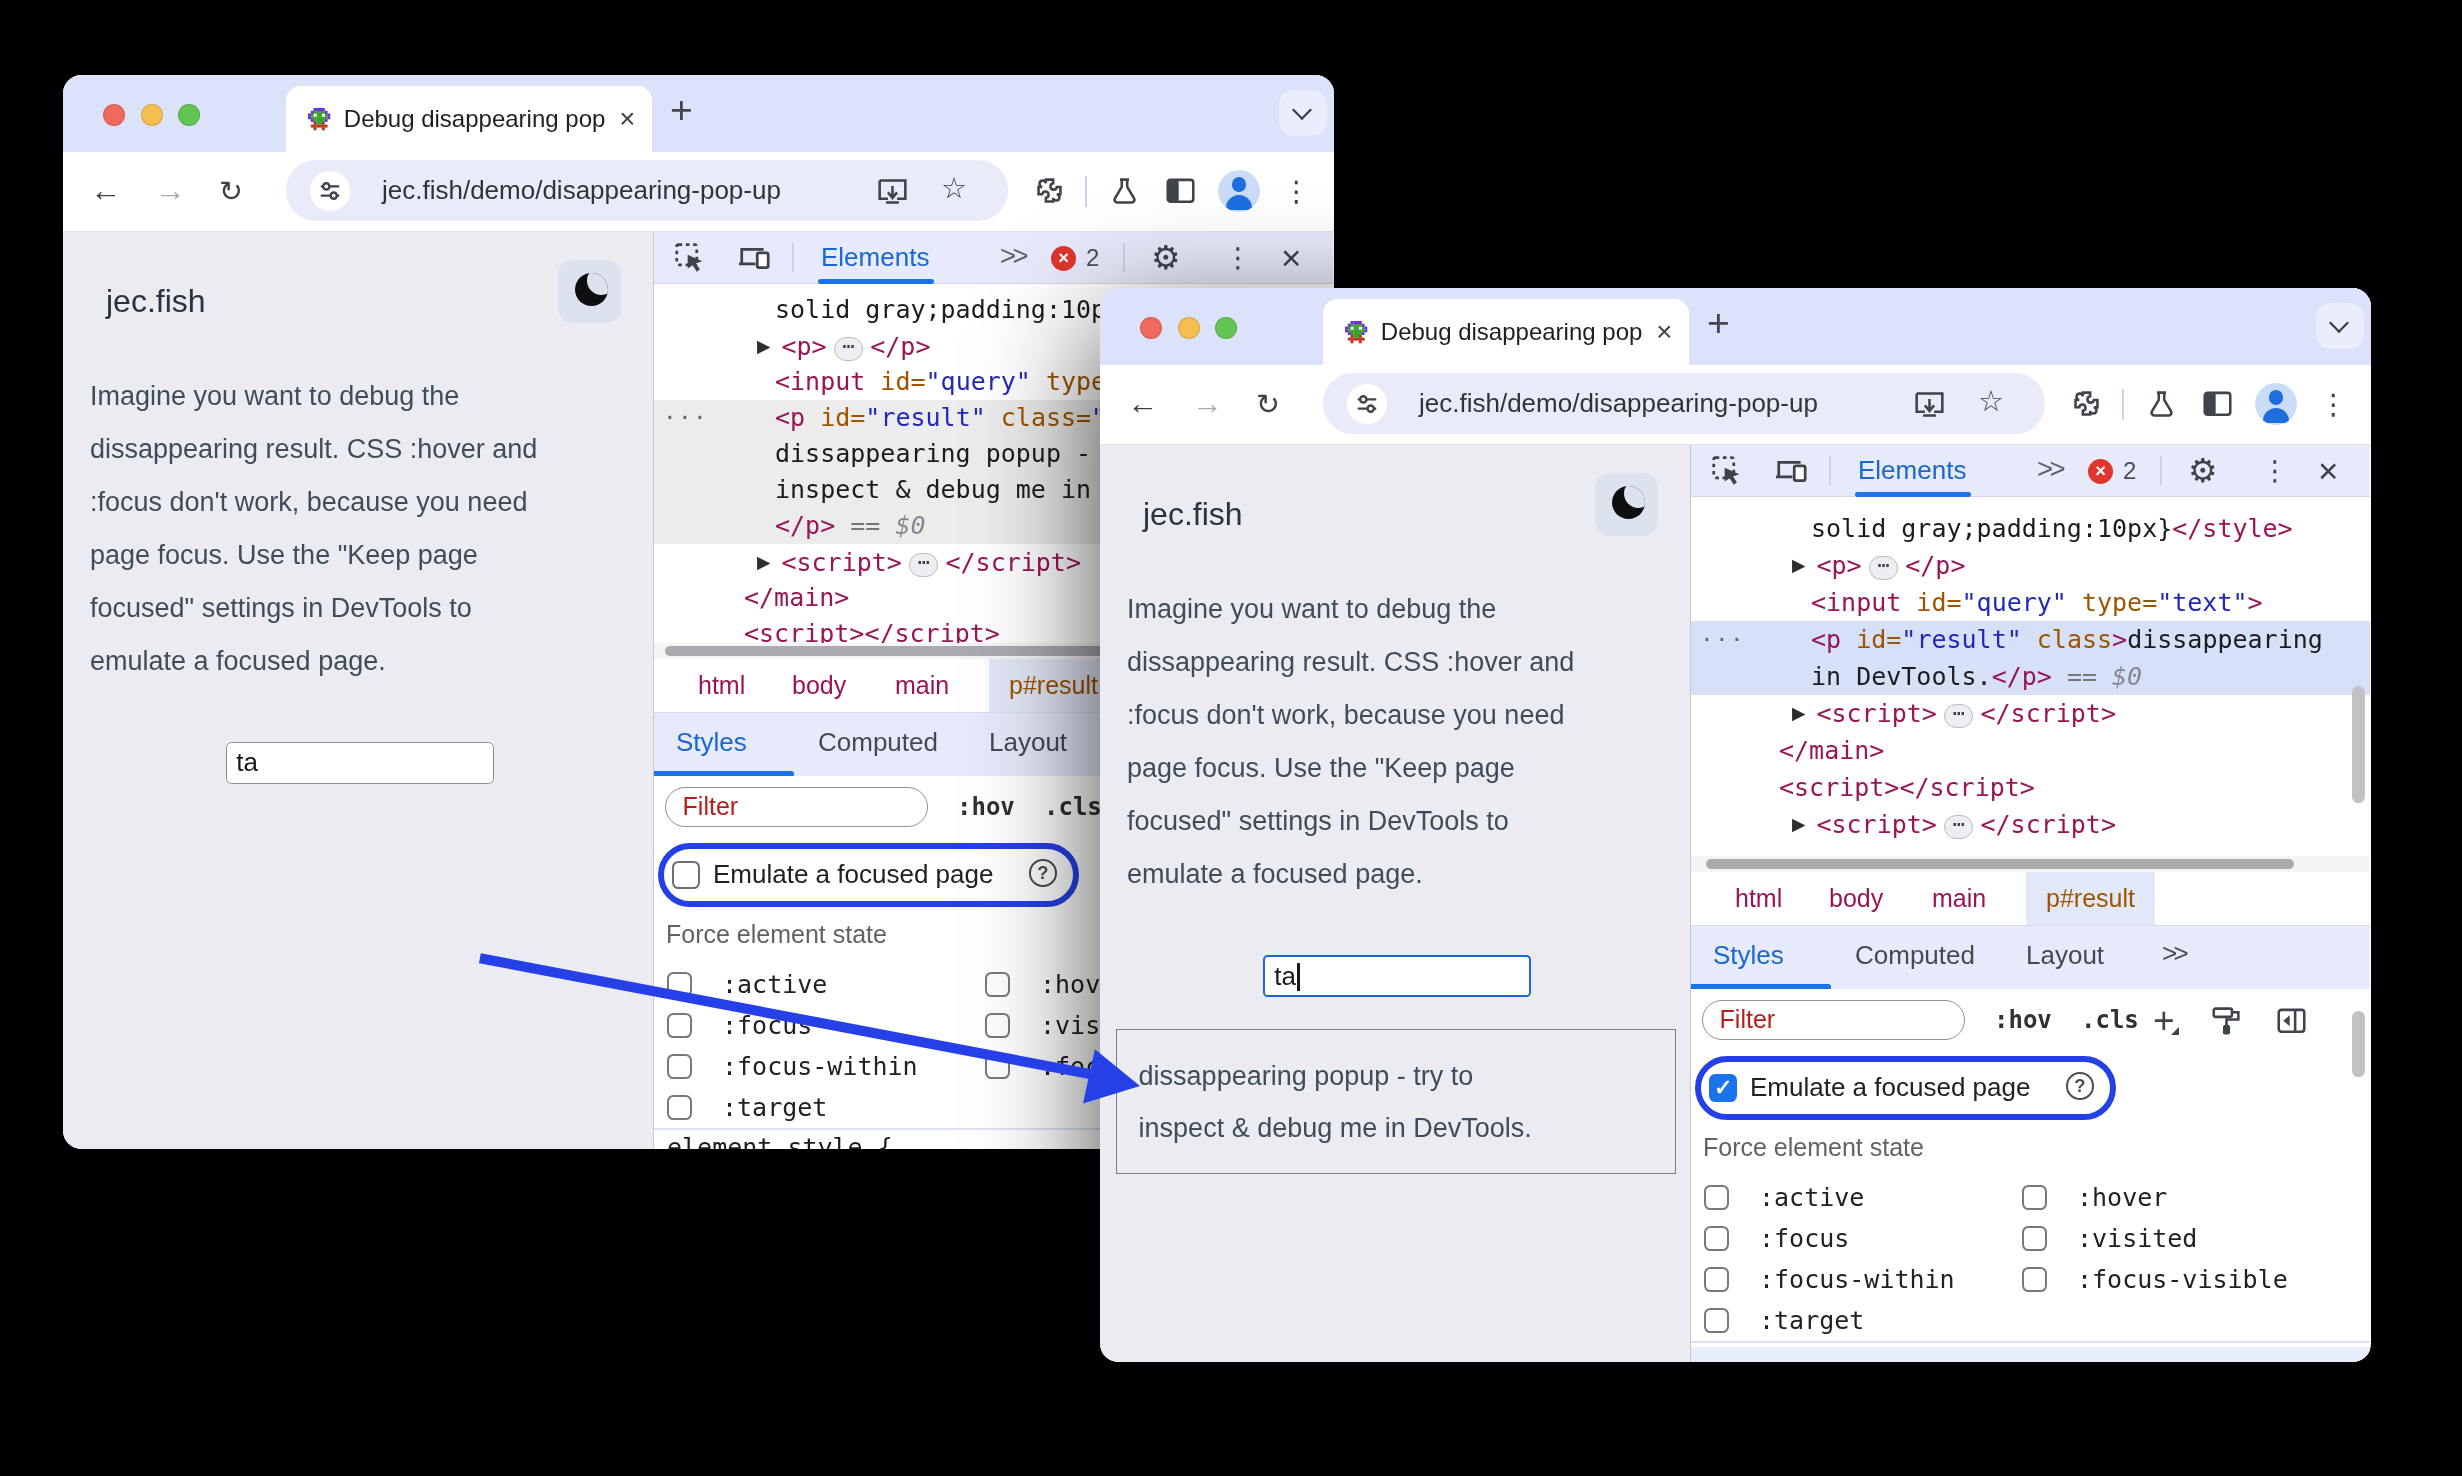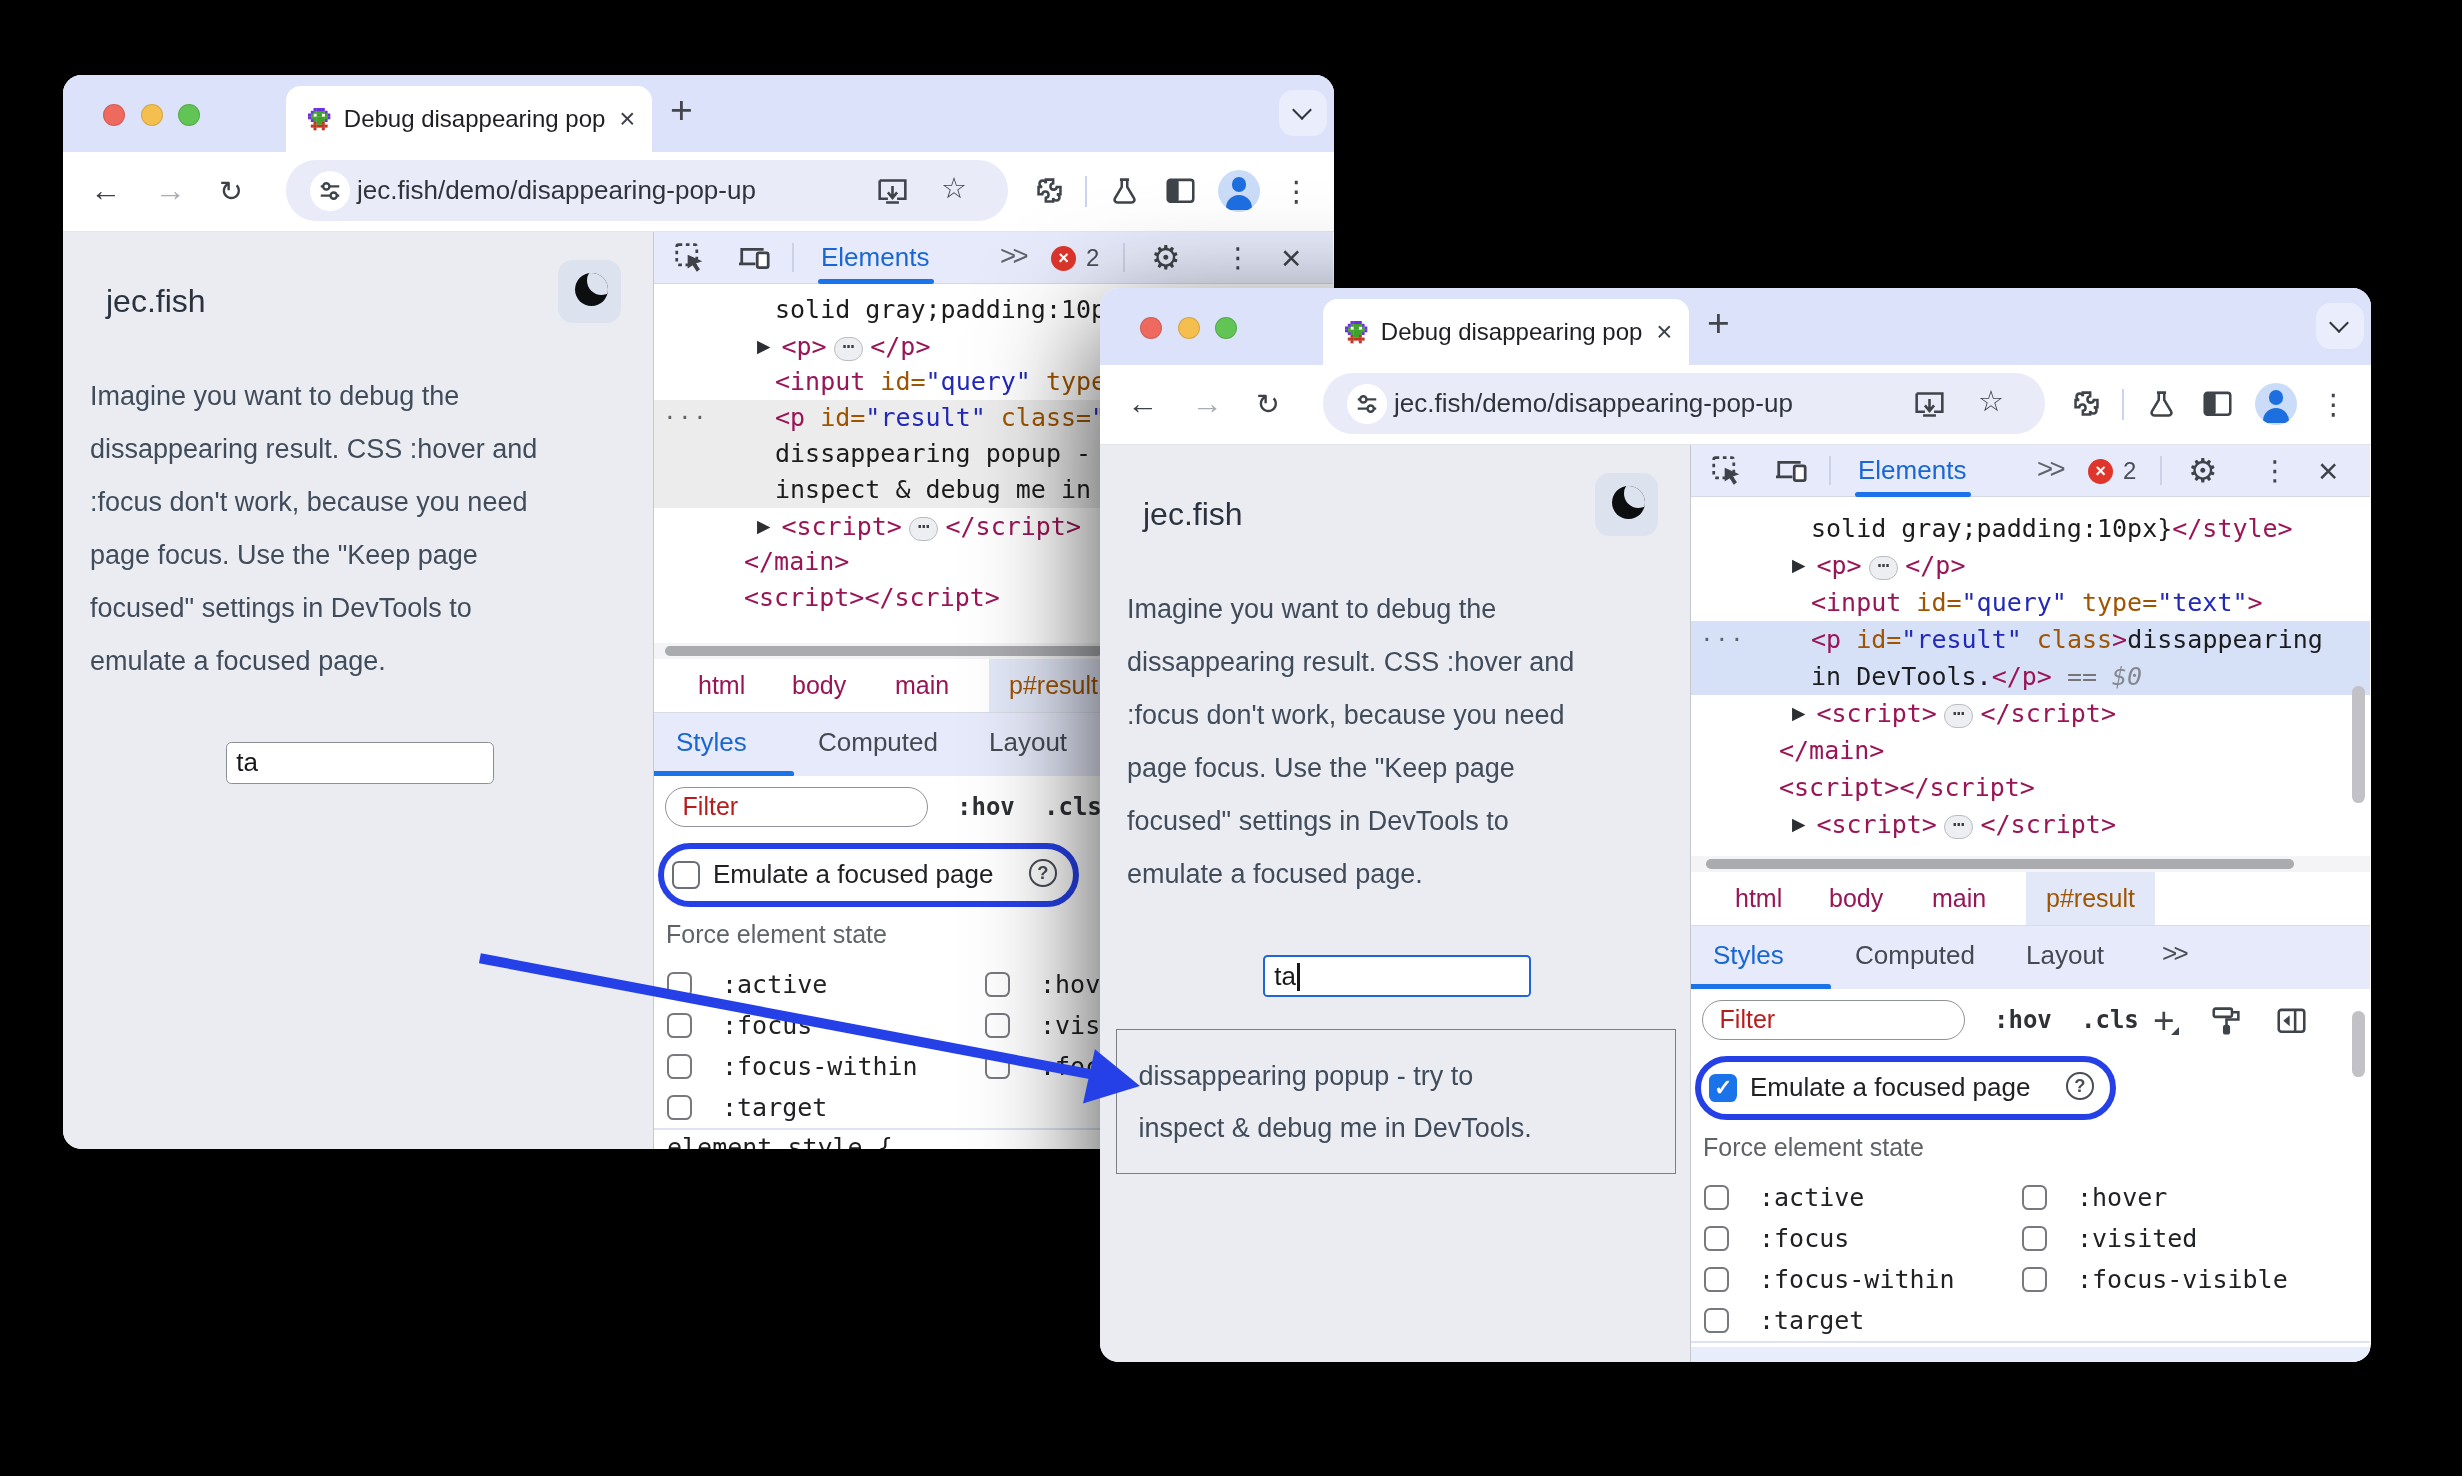--- a/index.html
+++ b/index.html
@@ -32,21 +32,21 @@
       0 8.3px #6d2fe0,2.8px 8.3px #3fa12c,5.5px 8.3px #3fa12c,8.3px 8.3px #3fa12c,11px 8.3px #3fa12c,13.8px 8.3px #3fa12c,16.6px 8.3px #3fa12c,19.3px 8.3px #6d2fe0,
       2.8px 11px #6d2fe0,5.5px 11px #3fa12c,8.3px 11px #3fa12c,11px 11px #3fa12c,13.8px 11px #3fa12c,16.6px 11px #6d2fe0,
       5.5px 13.8px #c23322,8.3px 13.8px #3fa12c,11px 13.8px #3fa12c,13.8px 13.8px #c23322,
       2.8px 16.6px #c23322,5.5px 16.6px #c23322,8.3px 16.6px #c23322,11px 16.6px #c23322,13.8px 16.6px #c23322,16.6px 16.6px #c23322,
       5.5px 19.3px #c23322,13.8px 19.3px #c23322;}
 
   .urlbar{position:absolute;left:0;top:77px;width:100%;height:80px;background:#fff;border-bottom:1.8px solid #e3e5ea;box-sizing:border-box;}
   .nav-ic{position:absolute;top:0;height:78px;display:flex;align-items:center;font-size:31px;color:#3d4147;}
   .nav-back{left:27.6px;} .nav-fwd{left:92px;color:#a7acb5;} .nav-reload{left:156px;font-size:28.5px;}
   .omnibox{position:absolute;left:223px;top:8.3px;width:722px;height:61px;border-radius:30px;background:#e9ecf8;
-           display:flex;align-items:center;padding-left:24px;box-sizing:border-box;gap:7px;}
+           display:flex;align-items:center;padding-left:24px;box-sizing:border-box;gap:32px;}
   .tune-wrap{width:40px;height:40px;border-radius:50%;background:#fff;display:flex;align-items:center;justify-content:center;flex:0 0 40px;}
   .url-text{font-size:26px;color:#2f343b;white-space:nowrap;}
   .ob-ic{position:absolute;top:14.7px;}
   .ob-dl{left:590px;} .ob-star{left:655px;font-size:29px;color:#3d4147;top:11px;}
   .bar-ic{position:absolute;top:0;height:78px;display:flex;align-items:center;color:#3f434a;}
   .ic-puzzle{left:971px;} .ic-div{left:1022px;height:78px;} .ic-div i{display:block;width:1.8px;height:31px;background:#c9d4ee;}
   .ic-flask{left:1046px;} .ic-panel{left:1102px;} .ic-avatar{left:1155px;} .ic-kebab{left:1219px;font-size:28.5px;}
   .avatar{width:42px;height:42px;border-radius:50%;background:#cadcf8;position:relative;overflow:hidden;}
   .avatar::before{content:"";position:absolute;left:13.8px;top:7.4px;width:14.7px;height:14.7px;border-radius:50%;background:#1d6fe0;}
   .avatar::after{content:"";position:absolute;left:8.3px;top:25px;width:26px;height:14.7px;border-radius:13px 13px 0 0;background:#1d6fe0;}
@@ -273,20 +273,21 @@
           <span class="dt-ic dt-close">×</span>
         </div>
 
         <div class="tree">
             <div class="code-row" style="padding-left: 121px;"><span class="c-plain">solid gray;padding:10px}</span><span class="c-tag">&lt;/style&gt;</span></div>
             <div class="code-row" style="padding-left: 103px;"><span class="c-arrow">▶</span><span class="c-tag">&lt;p&gt;</span><span class="c-dots">⋯</span><span class="c-tag">&lt;/p&gt;</span></div>
             <div class="code-row" style="padding-left: 121px;"><span class="c-tag">&lt;input</span><span class="c-attr"> id=</span><span class="c-val">"query"</span><span class="c-attr"> type=</span><span class="c-val">"text"</span><span class="c-tag">&gt;</span></div>
             <div class="code-row sel" style="padding-left: 121px;"><span class="gutter">···</span><span class="c-tag">&lt;p</span><span class="c-attr"> id=</span><span class="c-val">"result"</span><span class="c-attr"> class=</span><span class="c-val">"hidden"</span><span class="c-tag">&gt;</span></div>
             <div class="code-row sel" style="padding-left: 121px;"><span class="c-plain">dissappearing popup - try to</span></div>
             <div class="code-row sel" style="padding-left: 121px;"><span class="c-plain">inspect &amp; debug me in DevTools.</span></div>
+            <div class="code-row sel" style="padding-left: 121px;"><span class="c-tag">&lt;/p&gt;</span><span class="c-meta"> == </span><span class="c-dollar">$0</span></div>
             <div class="code-row" style="padding-left: 103px;"><span class="c-arrow">▶</span><span class="c-tag">&lt;script&gt;</span><span class="c-dots">⋯</span><span class="c-tag">&lt;/script&gt;</span></div>
             <div class="code-row" style="padding-left: 90px;"><span class="c-tag">&lt;/main&gt;</span></div>
             <div class="code-row" style="padding-left: 90px;"><span class="c-tag">&lt;script&gt;&lt;/script&gt;</span></div>
           </div>
         <div class="hscroll">
             <span class="hthumb"></span>
           </div>
 
         <div class="crumbs">
           <span class="crumb" style="left:44px">html</span>

